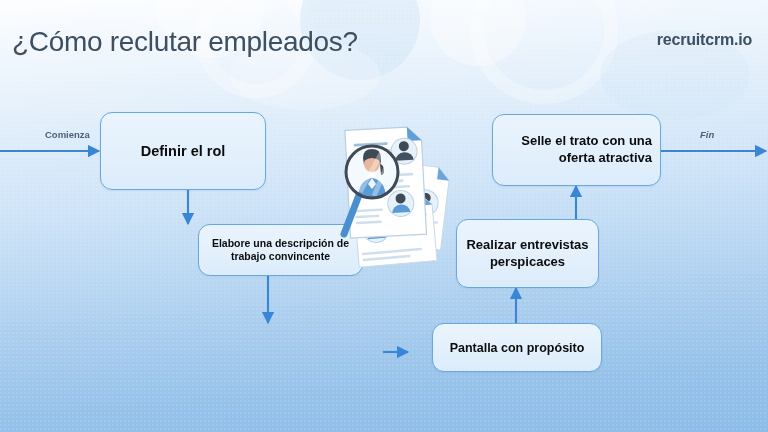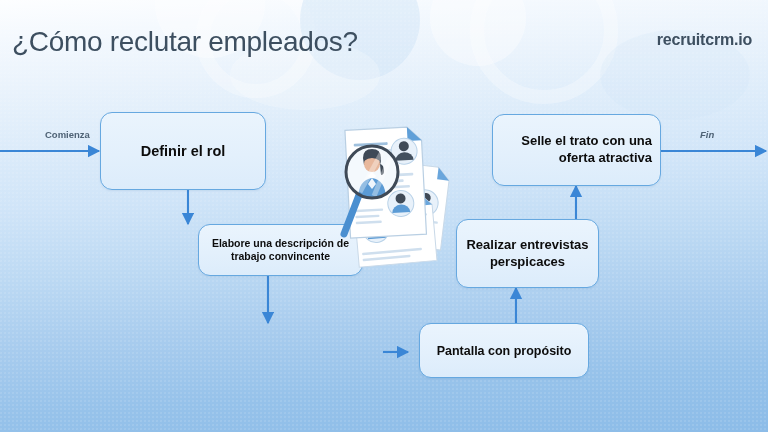--- a/index.html
+++ b/index.html
@@ -160,21 +160,21 @@
 
   <div class="node" style="left:100px;top:112px;width:166px;height:78px;font-size:14.5px;">
     <span>Definir el rol</span>
   </div>
 
   <div class="node" style="left:154px;top:224px;width:165px;height:52px;font-size:10.5px;margin-left:44px;">
     <span>Elabore una descripción de trabajo convincente</span>
   </div>
 
 
-  <div class="node" style="left:419px;top:323px;width:170px;height:55px;font-size:12.5px;">
+  <div class="node" style="left:432px;top:323px;width:170px;height:49px;font-size:12.5px;">
     <span>Pantalla con propósito</span>
   </div>
 
   <div class="node" style="left:456px;top:219px;width:143px;height:69px;font-size:13px;">
     <span>Realizar entrevistas perspicaces</span>
   </div>
 
   <div class="node" style="left:492px;top:114px;width:169px;height:72px;font-size:13px;text-align:right;">
     <span>Selle el trato con una oferta atractiva</span>
   </div>

